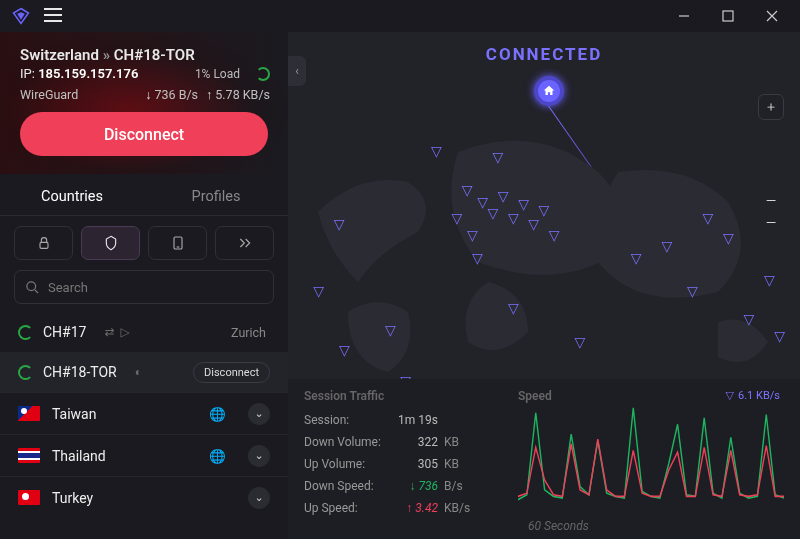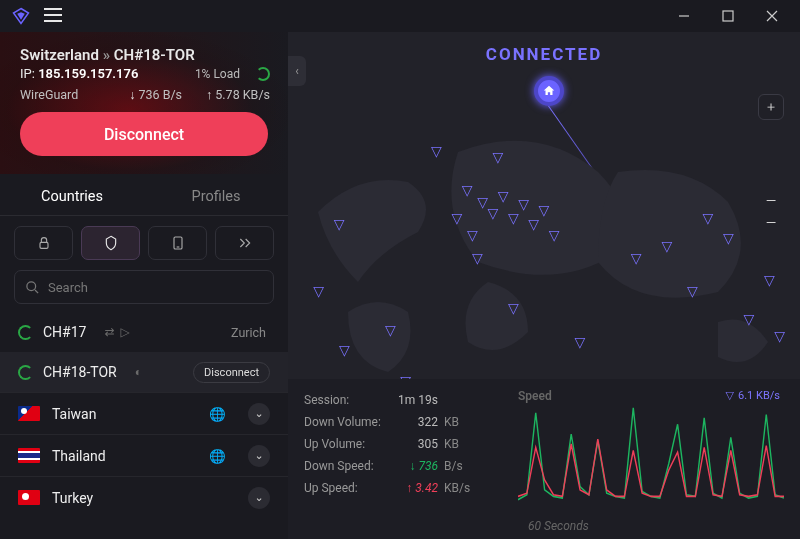--- a/index.html
+++ b/index.html
@@ -23,21 +23,21 @@
   .flag-bg { position: absolute; inset: 0; background: radial-gradient(ellipse at 45% 55%, rgba(200,0,10,0.7) 0%, rgba(40,0,0,0.2) 55%, transparent 75%); opacity: 0.5; }
   .hdr > *:not(.flag-bg){ position:relative; }
   .loc-line { font-size: 15px; font-weight: 600; margin-bottom: 2px; }
   .loc-line .chev { color:#989898; }
   .ip-row { display:flex; justify-content: space-between; align-items: center; margin-bottom: 6px; }
   .ip-row .ip { font-size: 13px; }
   .ip-row .ip b { font-weight: 600; color: #fff; }
   .load-wrap { display:flex; align-items:center; gap:16px; font-size:12px; color:#bbb;margin-left:32px; }
   .load-ring { width:14px;height:14px;border:2px solid #2aa745;border-left-color:transparent;border-radius:50%; }
   .proto-row { display:flex; justify-content:space-between; font-size:12.5px; color:#c0c0c0; margin-bottom:10px; }
-  .rates { display:flex; gap:24px; }
+  .rates { display:flex; gap:8px; }
   .rates span { display:inline-flex; align-items:center; gap:3px; }
   .arrow-dn::before{content:"↓";color:#ddd;}
   .arrow-up::before{content:"↑";color:#ddd;}
 
   .disconnect-btn { width: 248px; height: 44px; margin: 0 auto 12px auto; background: #ef3f59; border:none; border-radius: 22px; color:#fff; font-size:16px; font-weight:500; cursor:pointer; }
 
   
   .tabs { display:flex; height: 42px; border-bottom: 1px solid #2b2b31; padding-top:4px;}
   .tab { flex:1; display:flex; align-items:center; justify-content:center; font-size:14.5px; color:#888; cursor:pointer; }
   .tab.act { color:#fff; }
@@ -302,20 +302,21 @@
       <span class="pin" style="left:79%;top:64%">▽</span>
       <span class="pin" style="left:82%;top:38%">▽</span>
       <span class="pin" style="left:86%;top:45%">▽</span>
       <span class="pin" style="left:90%;top:74%">▽</span>
       <span class="pin" style="left:96%;top:80%">▽</span>
       <span class="pin" style="left:94%;top:60%">▽</span>
     </div>
 
     <div class="stats">
       <div class="session">
+        <div class="sess-hdr">Session Traffic</div>
         <div class="srow">
             <span class="k">Session:</span>
             <span class="v" style="grid-column:2/4;text-align:left;">1m 19s</span>
           </div>
         <div class="srow">
             <span class="k">Down Volume:</span>
             <span class="v">322</span>
             <span class="u">KB</span>
           </div>
         <div class="srow">

